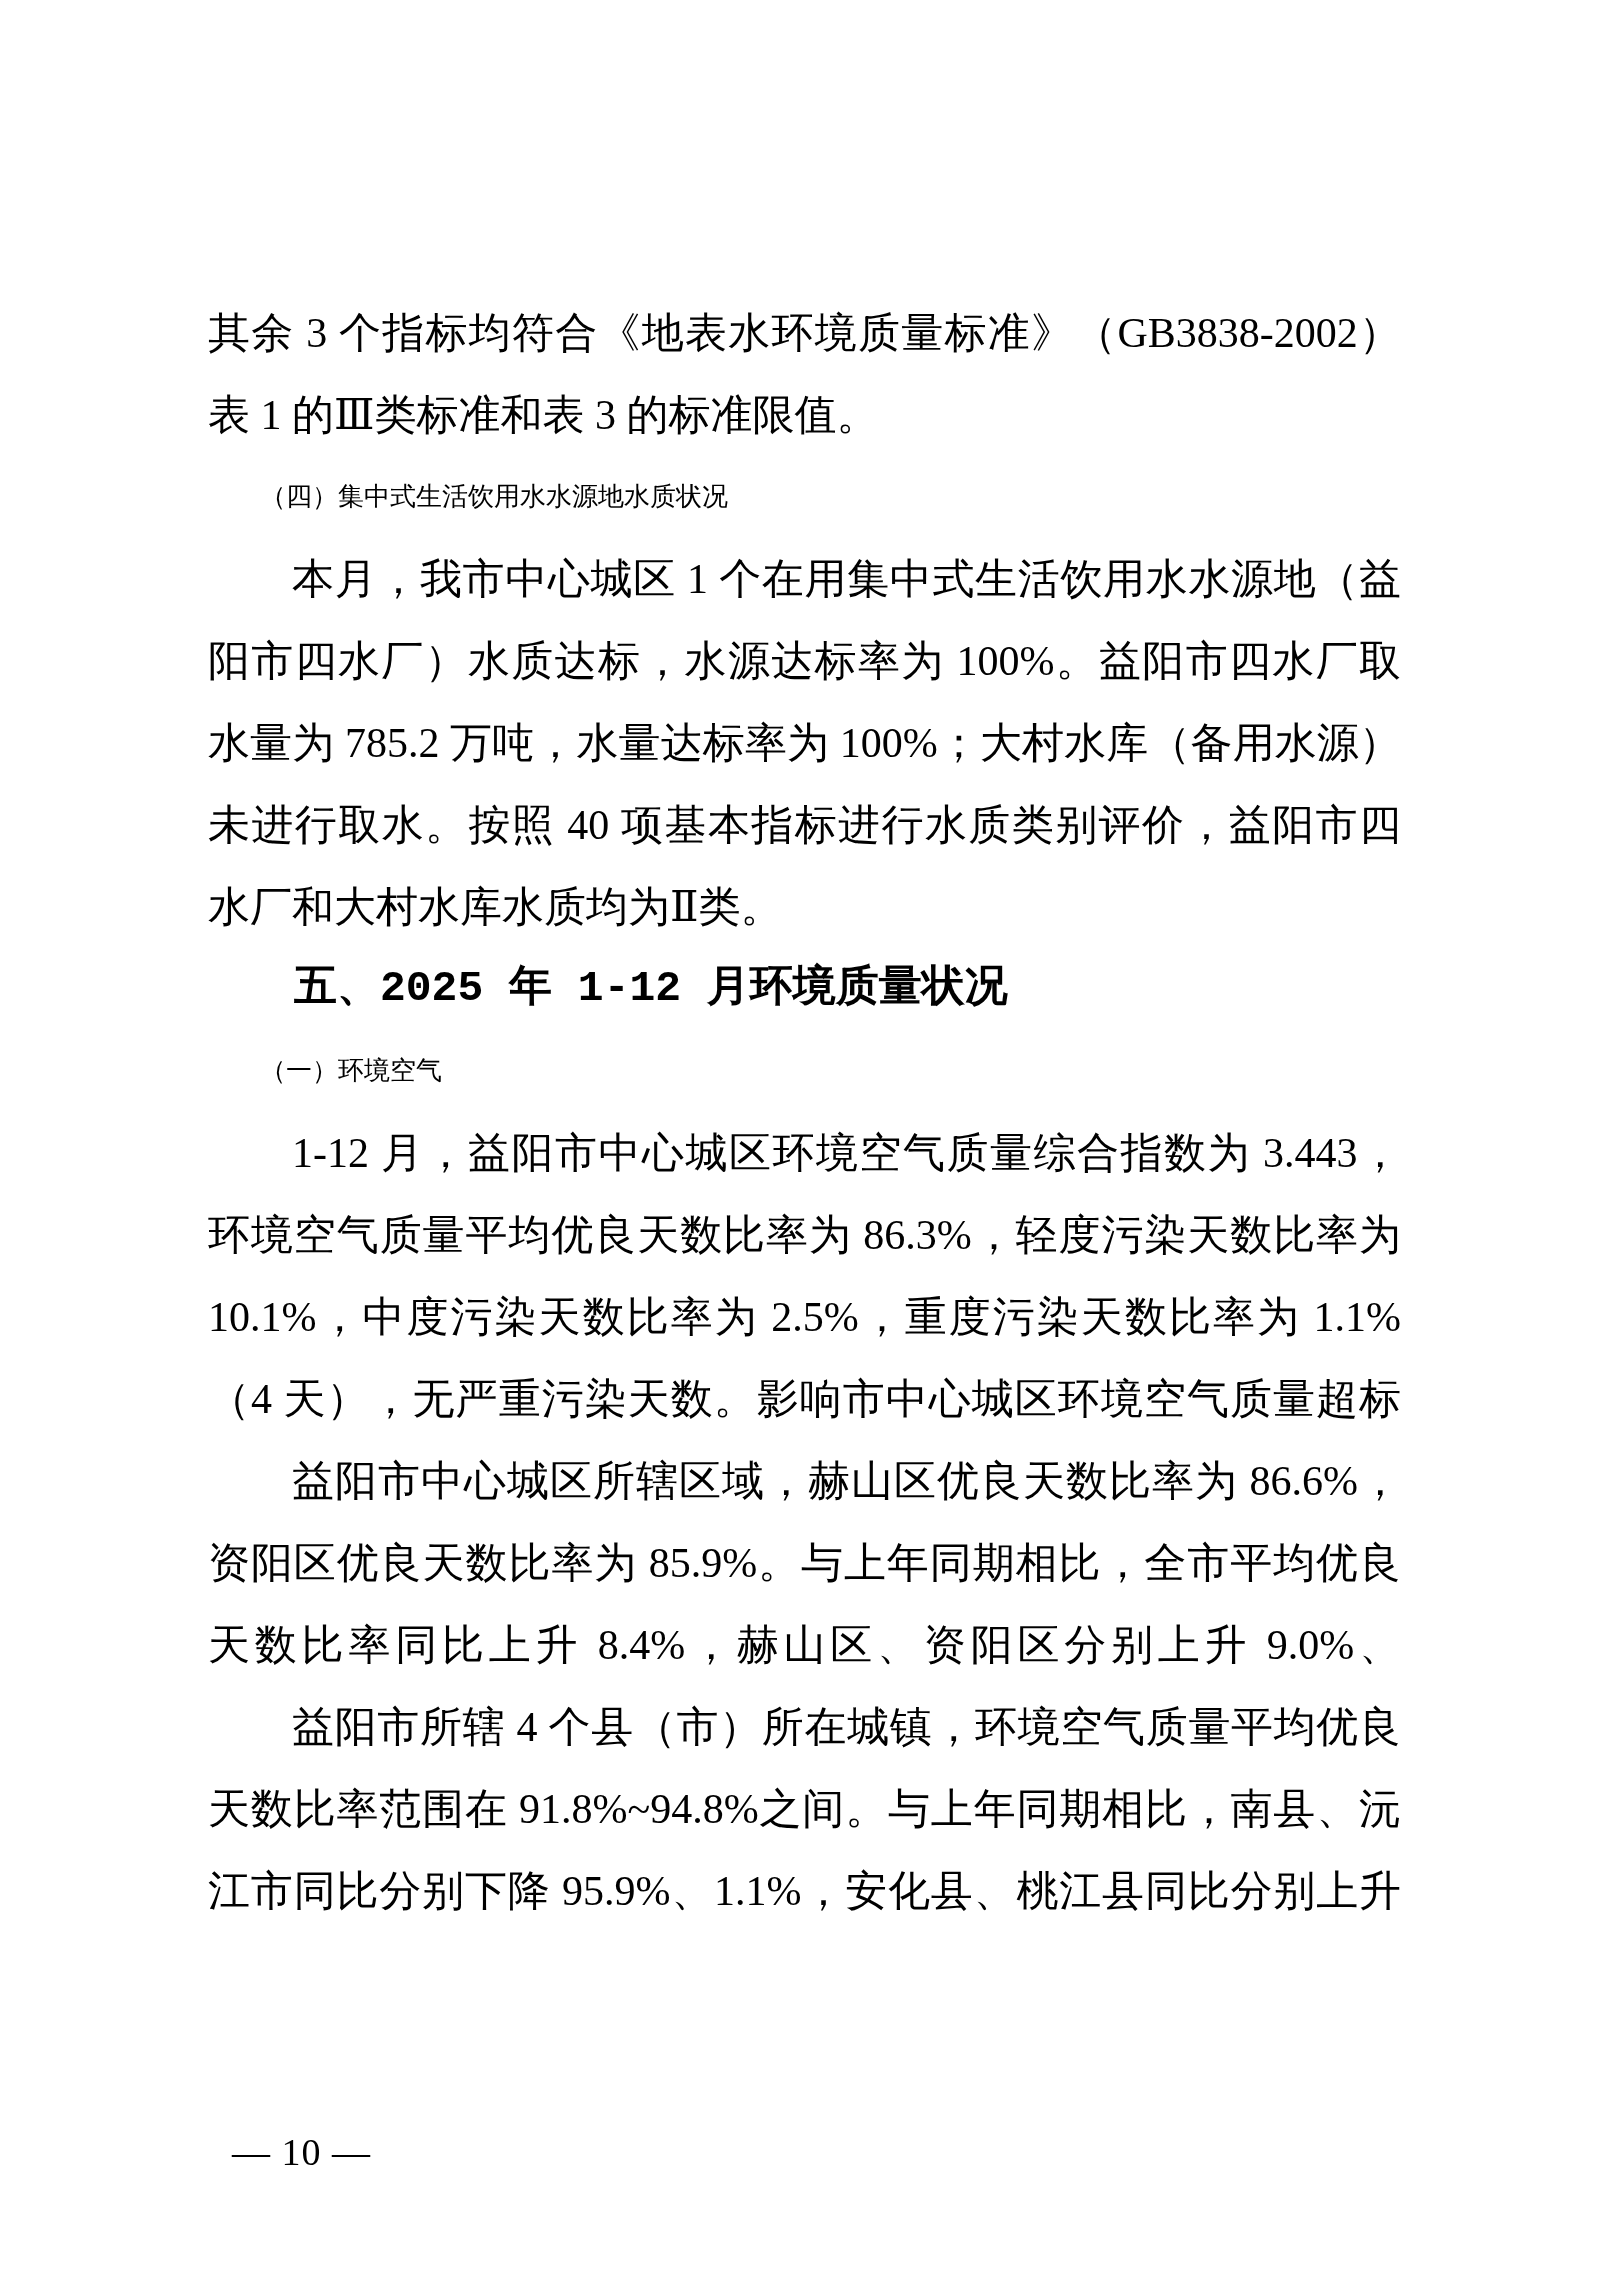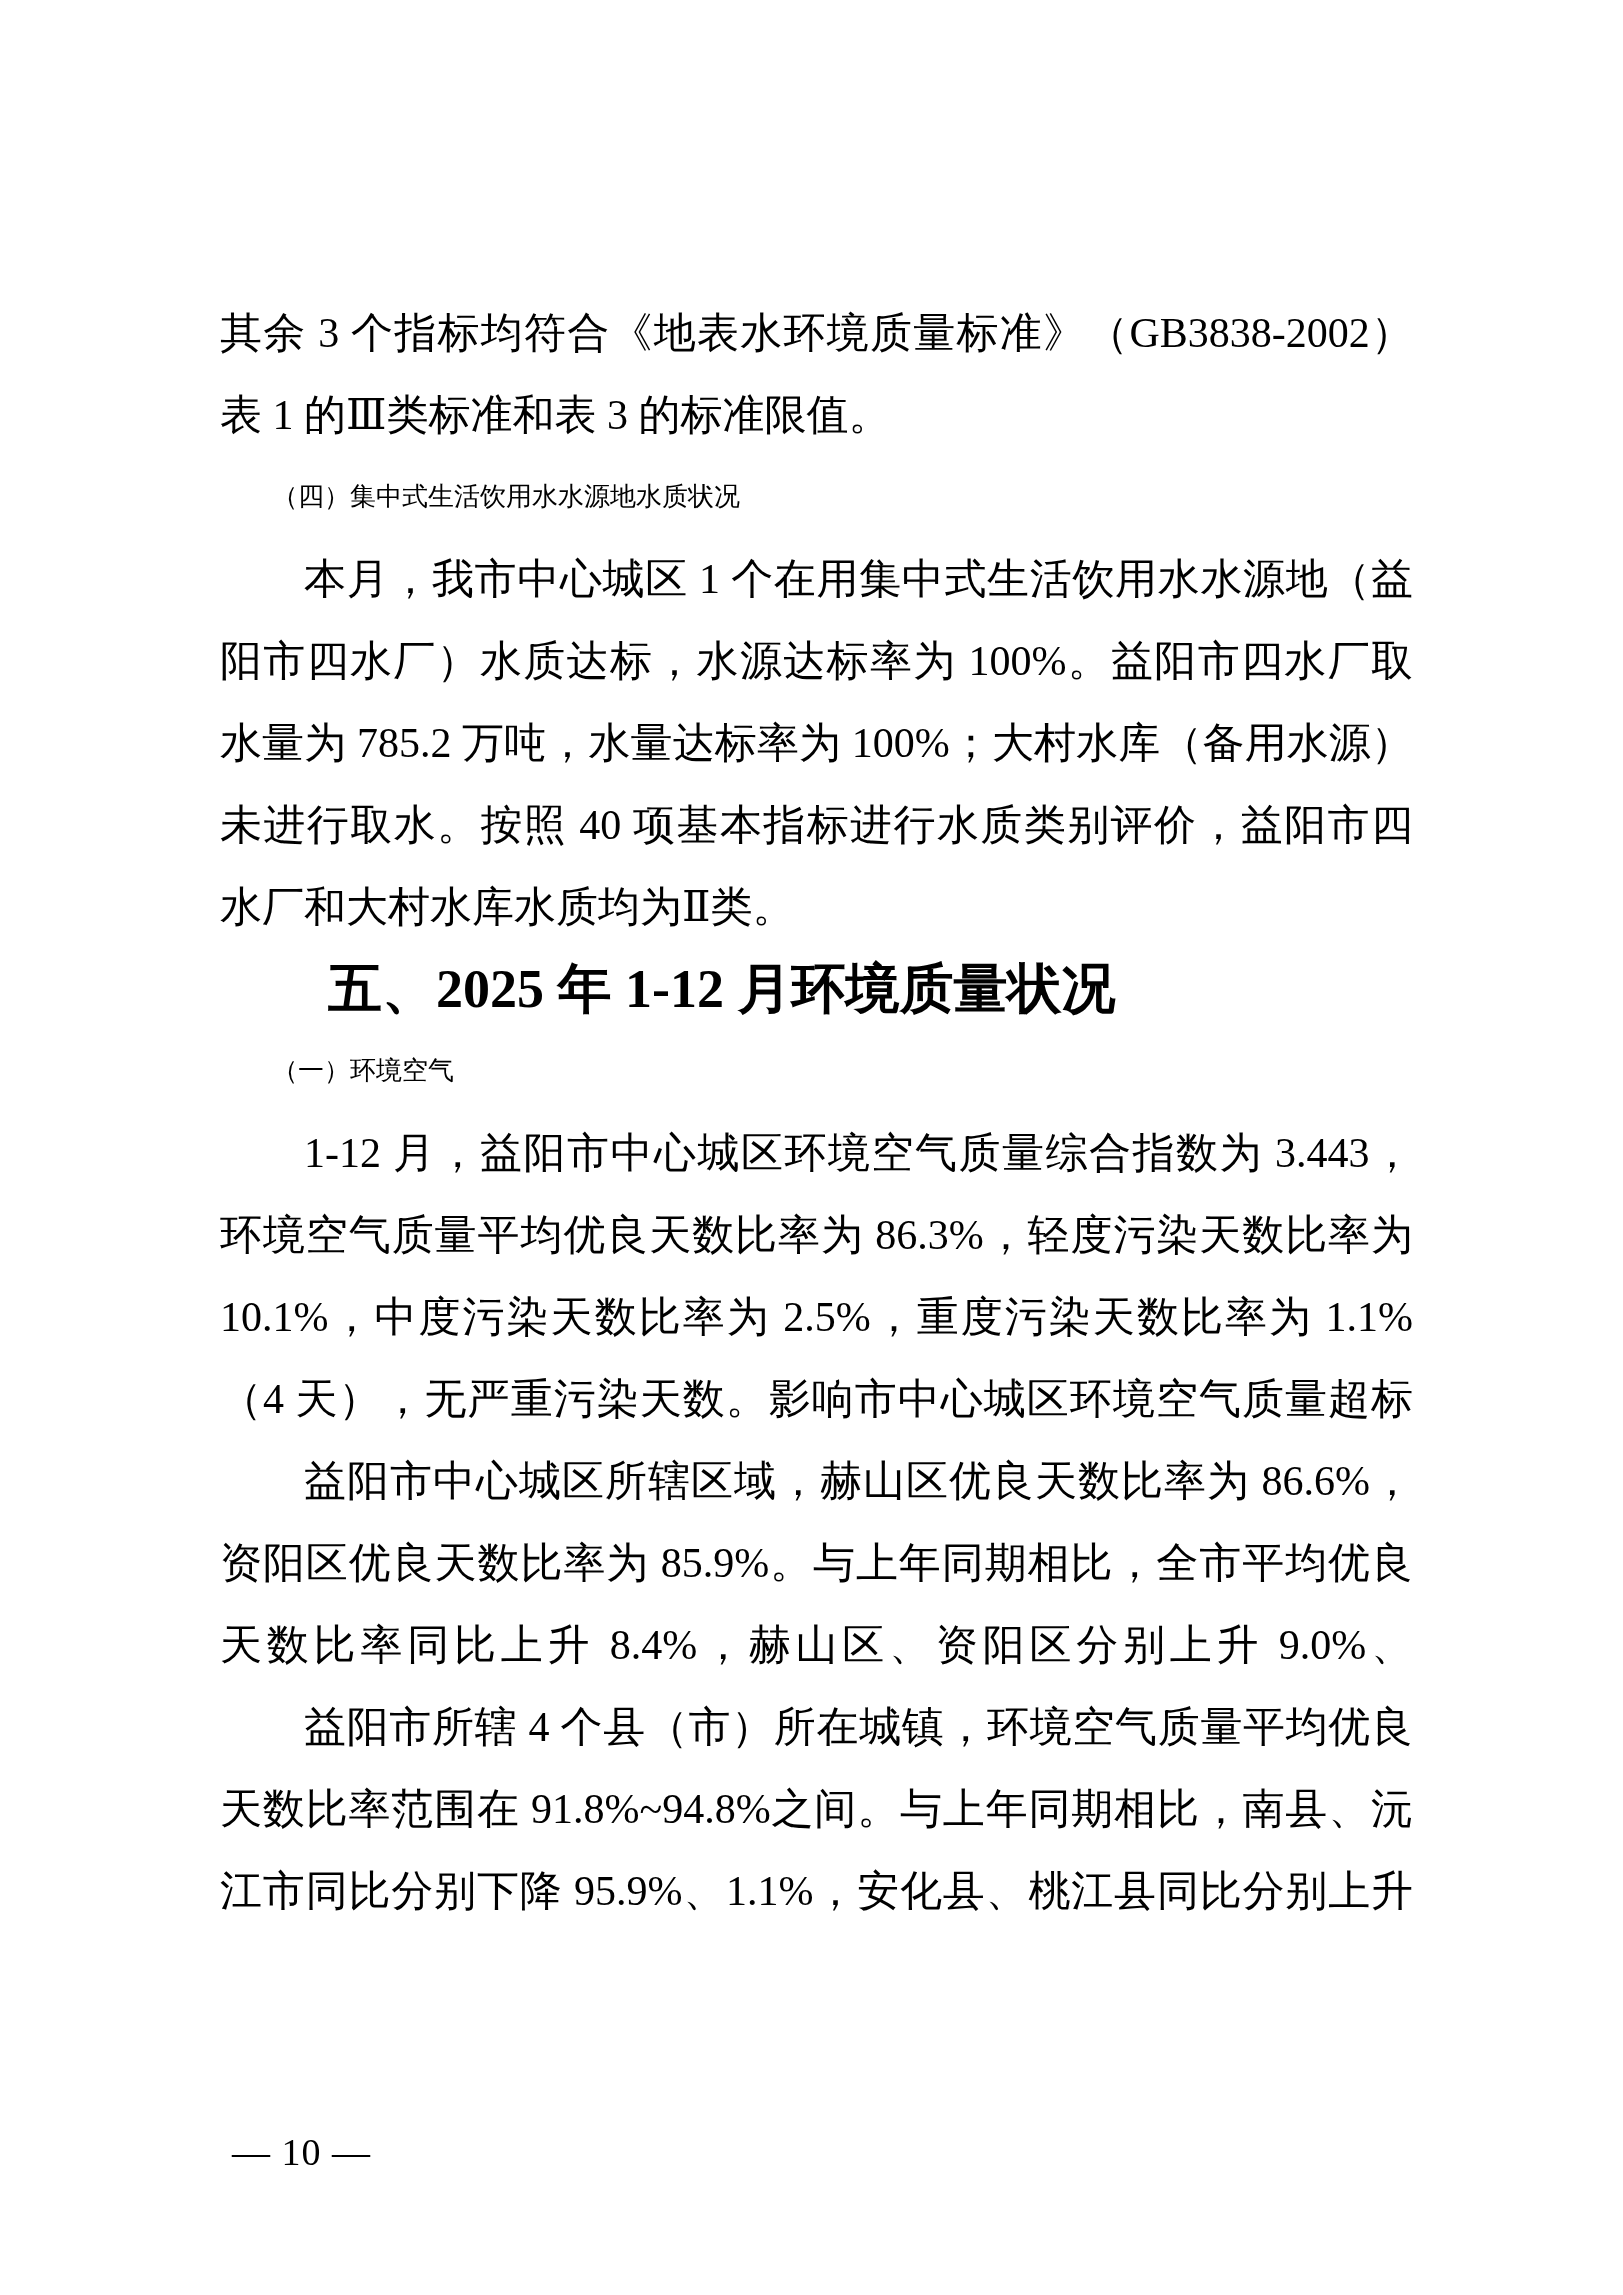--- a/index.html
+++ b/index.html
@@ -11,21 +11,21 @@
     position: relative;
     width: 1623px;
     height: 2295px;
     background: #ffffff;
     color: #000000;
     font-family: "Liberation Serif", "DejaVu Serif", serif;
     overflow: hidden;
   }
   .content {
     position: absolute;
-    left: 220px;
+    left: 208px;
     top: 292px;
     width: 1193px;
   }
   .line {
     height: 82px;
     line-height: 82px;
     font-size: 42px;
     white-space: nowrap;
     overflow: hidden;
     text-align: left;
@@ -33,21 +33,22 @@
   .line.justify {
     white-space: normal;
     text-align: justify;
     text-align-last: justify;
   }
   .line.indent {
     text-indent: 2em;
   }
   .line.h1 {
     font-weight: bold;
-    font-size: 54px;
+    font-size: 43px;
+    font-family: Liberation Mono, monospace;
   }
   .line.h2 {
     font-size: 26px;
   }
   .line sub {
     font-size: 55%;
     line-height: 0;
     vertical-align: -0.18em;
   }
   .footer {

